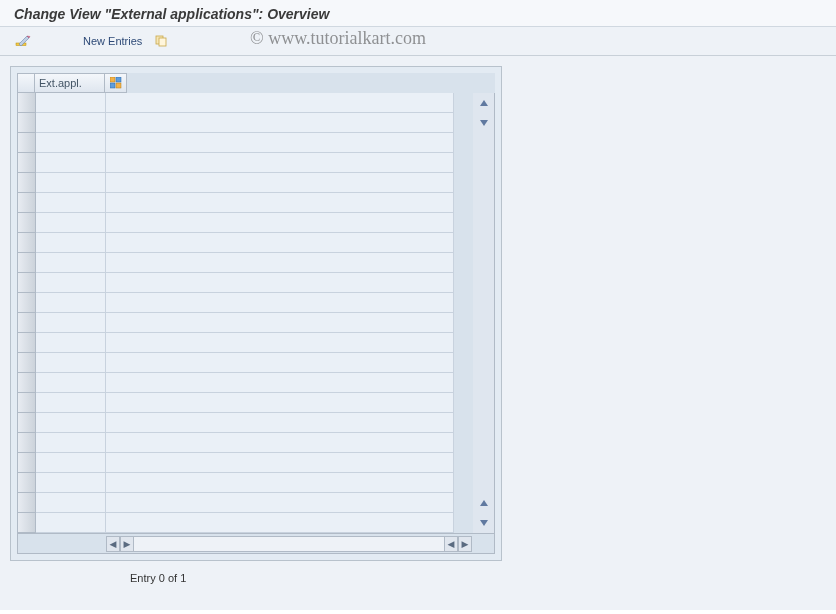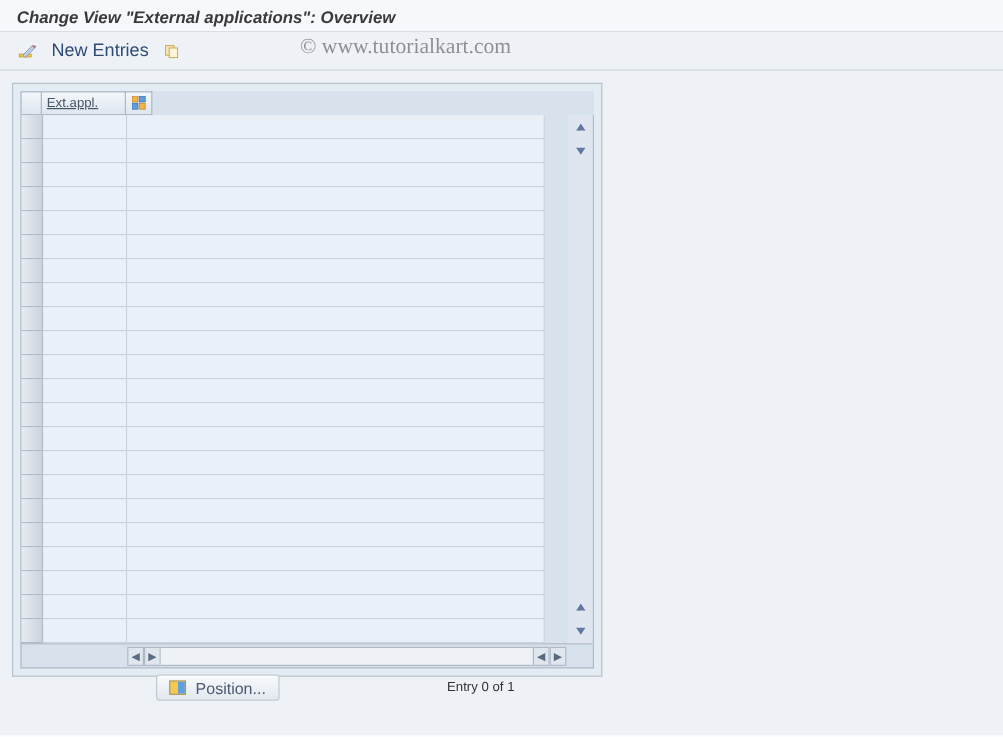--- a/index.html
+++ b/index.html
@@ -31,21 +31,21 @@
     }
     .tb-btn {
       display: inline-flex;
       align-items: center;
       padding: 2px 4px;
       border: 1px solid transparent;
       border-radius: 2px;
       color: #3c5f99;
       cursor: pointer;
     }
-    .tb-text { color: #2e4a77; font-size: 15px; }
+    .tb-text { color: #2e4a77; font-size: 11px; margin-left: 40px; }
     .watermark {
       position: absolute;
       top: 28px; left: 250px;
       color: #404040;
       font-size: 18px;
       font-family: Georgia, serif;
       opacity: 0.55;
       pointer-events: none;
     }
     .content {
@@ -72,21 +72,21 @@
       border: 1px solid #b0bac6;
       border-left: 0;
       display: flex;
       align-items: center;
       padding: 0 4px;
       color: #445566;
       font-size: 11px;
     }
     .th:first-child { border-left: 1px solid #b0bac6; }
     .th.sel   { width: 18px; padding: 0; }
-    .th.col1  { width: 70px; text-decoration: underline; }
+    .th.col1  { width: 70px; }
     .th.col2  { width: 348px; }
     .th.col-config {
       width: 22px;
       padding: 0;
       display: flex;
       align-items: center;
       justify-content: center;
       cursor: pointer;
     }
     .cfg-icon { width: 12px; height: 12px; }
@@ -392,18 +392,14 @@
         <div class="hbtn">◀</div>
         <div class="hbtn">▶</div>
         <div class="hspace22"></div>
       </div>
 
     </div>
   </div>
 </div>
 
 <div class="footer">
-  <button class="pos-btn">
-    <span class="pos-icon"></span>
-    <span>Position...</span>
-  </button>
   <span class="entry-status">Entry 0 of 1</span>
 </div>
 
 </body></html>

